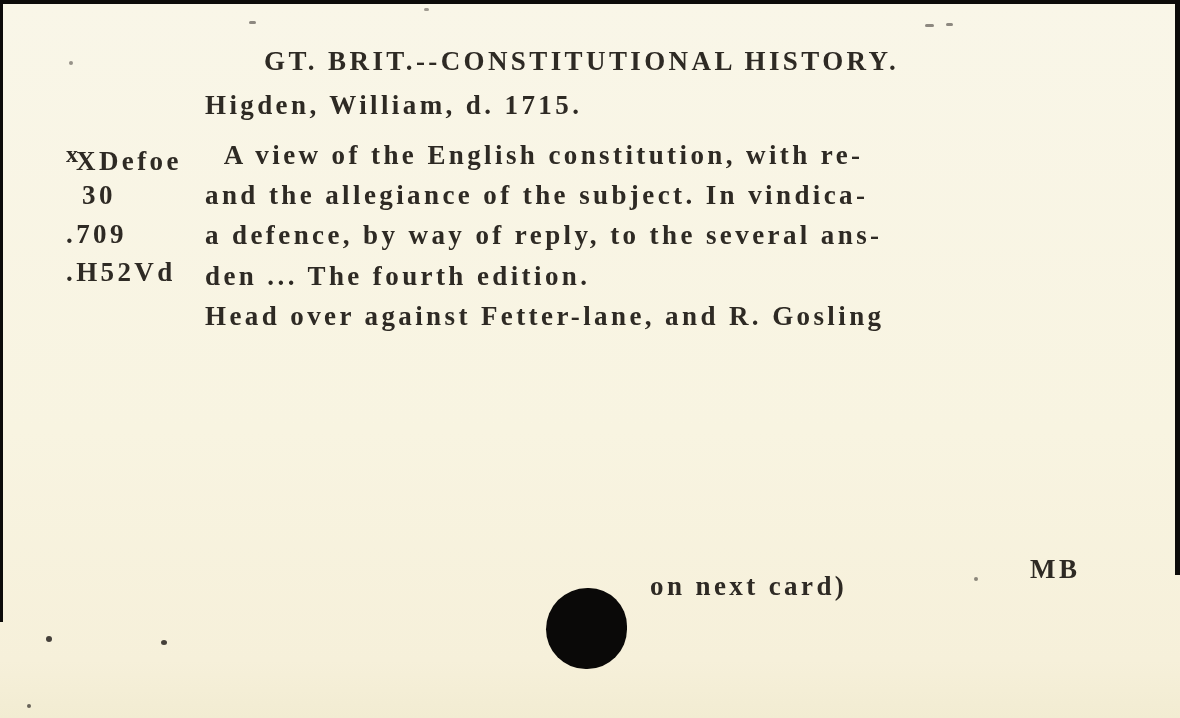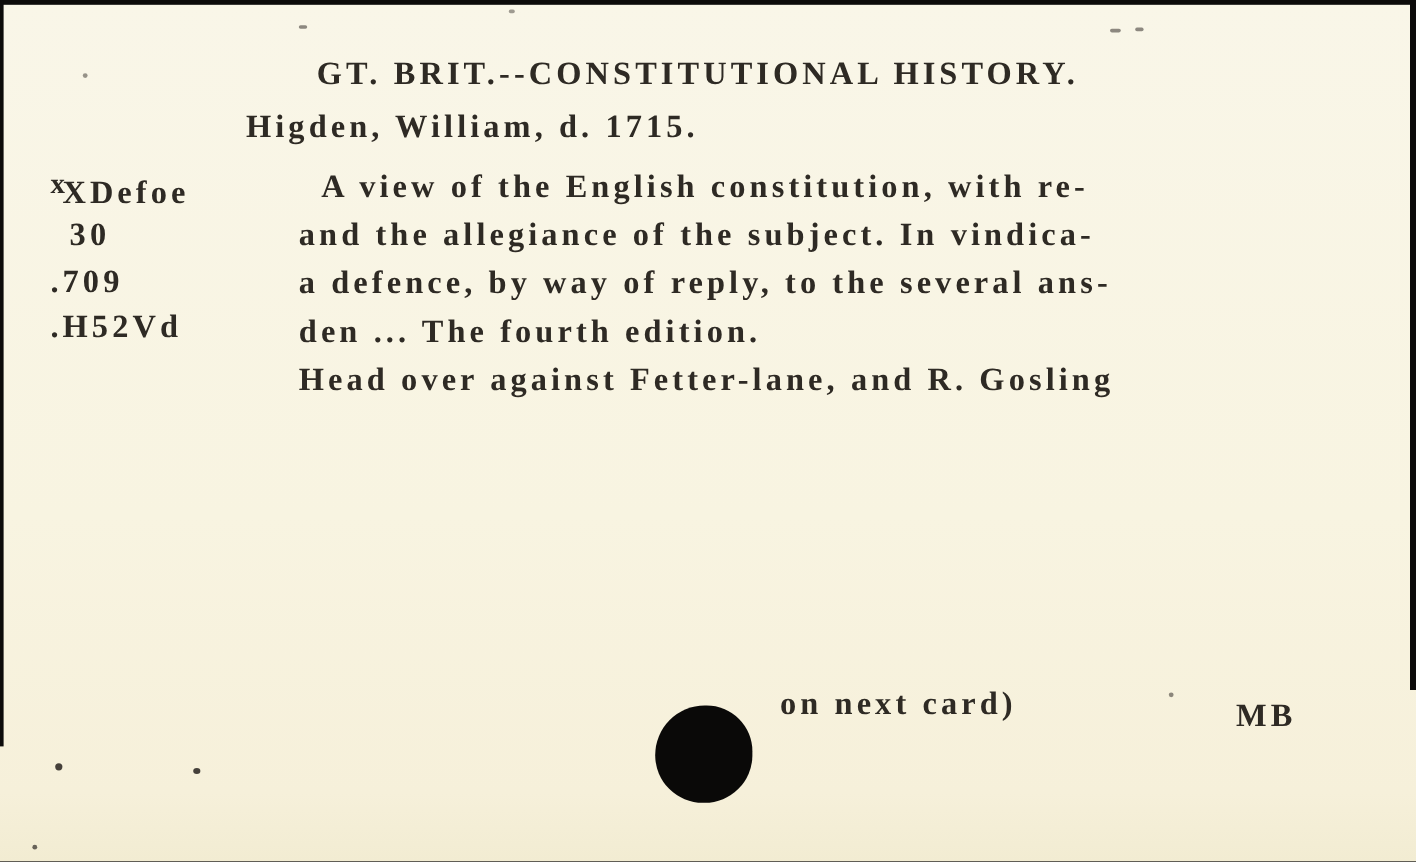--- a/index.html
+++ b/index.html
@@ -17,37 +17,37 @@
   }
   
   .edge { position: absolute; background: #0c0b0a; }
   .edge-top   { top: 0; left: 0; width: 100%; height: 4px; }
   .edge-left  { top: 0; left: 0; width: 3px;  height: 622px; }
   .edge-right { top: 0; right: 0; width: 5px; height: 575px; }
   
   .line { position: absolute; line-height: 40px; white-space: pre; }
   .heading    { left: 264px; top: 41px; }
   .author     { left: 205px; top: 85px; }
-  .call-line  { position: absolute; line-height: 40px; white-space: pre; }
+  .call-line  { position: absolute; line-height: 40px; white-space: pre; margin-left: 24px; }
   .call-1 { left: 42px; top: 134px; }
   .call-2 { left: 58px; top: 175px; }
   .call-3 { left: 42px; top: 214px; }
   .call-4 { left: 42px; top: 252px; }
   .call-mark {
     display: inline-block;
     font-size: 24px;
     letter-spacing: 0;
     vertical-align: 8px;
     margin-right: -2px;
   }
-  .body-block { position: absolute; left: 205px; top: 135px; margin-left: 44px; }
+  .body-block { position: absolute; left: 205px; top: 135px; }
   .body-block .body-line { line-height: 40.2px; white-space: pre; }
   .cont-left  { left: 320px;  top: 549px; }
   .cont-right { left: 650px;  top: 566px; }
-  .initials   { left: 1030px; top: 549px; margin-top: 27px; }
+  .initials   { left: 1030px; top: 549px; }
   
   .hole {
     position: absolute;
     left: 546px; top: 588px;
     width: 81px; height: 81px;
     background: #0a0908;
     border-radius: 52% 48% 50% 50%;
   }
   
   .speck { position: absolute; background: #45403a; border-radius: 50%; }

